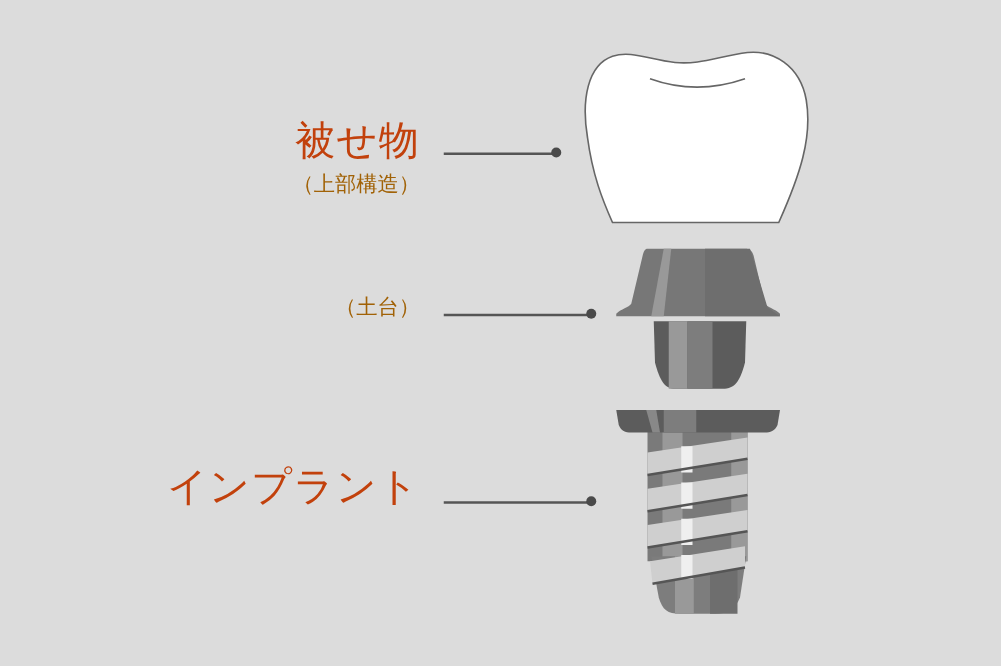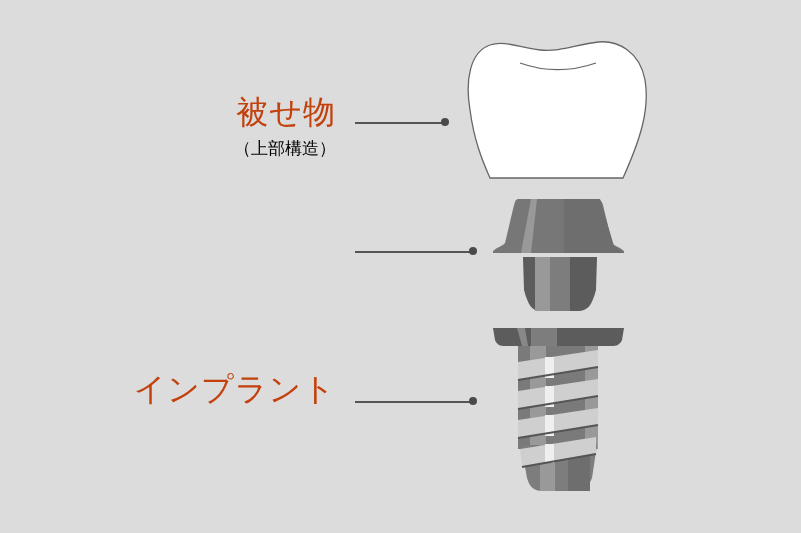--- a/index.html
+++ b/index.html
@@ -4,36 +4,37 @@
   <style>
     html, body { margin: 0; padding: 0; }
     body {
       width: 801px; height: 533px; overflow: hidden;
       background: #dcdcdc;
       font-family: "DejaVu Sans", "Liberation Sans", sans-serif;
       position: relative;
     }
     .label { position: absolute; text-align: right; }
     .label .main { color: #c2410c; font-size: 32px; letter-spacing: 1px; line-height: 1; display: block; }
-    .label .sub { color: #000000; font-size: 17px; line-height: 1; display: block; margin-top: 12px; margin-left: 32px; }
+    .label .sub { color: #a16207; font-size: 17px; line-height: 1; display: block; margin-top: 12px; margin-left: 32px; }
     .leader { position: absolute; height: 1.5px; background: #555; }
     .dot { position: absolute; width: 8px; height: 8px; border-radius: 50%; background: #4a4a4a; }
     svg.art { position: absolute; left: 0; top: 0; }
   </style>
 </head>
 <body>
 
 <div class="label" style="right:465px; top:96px;">
   <span class="main">被せ物</span>
   <span class="sub">（上部構造）</span>
 </div>
 <div class="leader" style="left:355px; top:122px; width:90px;"></div>
 <div class="dot" style="left:441px; top:118px;"></div>
 
 <div class="label" style="right:465px; top:226px;">
+  <span class="sub">（土台）</span>
 </div>
 <div class="leader" style="left:355px; top:251px; width:118px;"></div>
 <div class="dot" style="left:469px; top:247px;"></div>
 
 <div class="label" style="right:465px; top:373px;font-family:Liberation Serif, serif;">
   <span class="main">インプラント</span>
 </div>
 <div class="leader" style="left:355px; top:401px; width:118px;"></div>
 <div class="dot" style="left:469px; top:397px;"></div>
 

